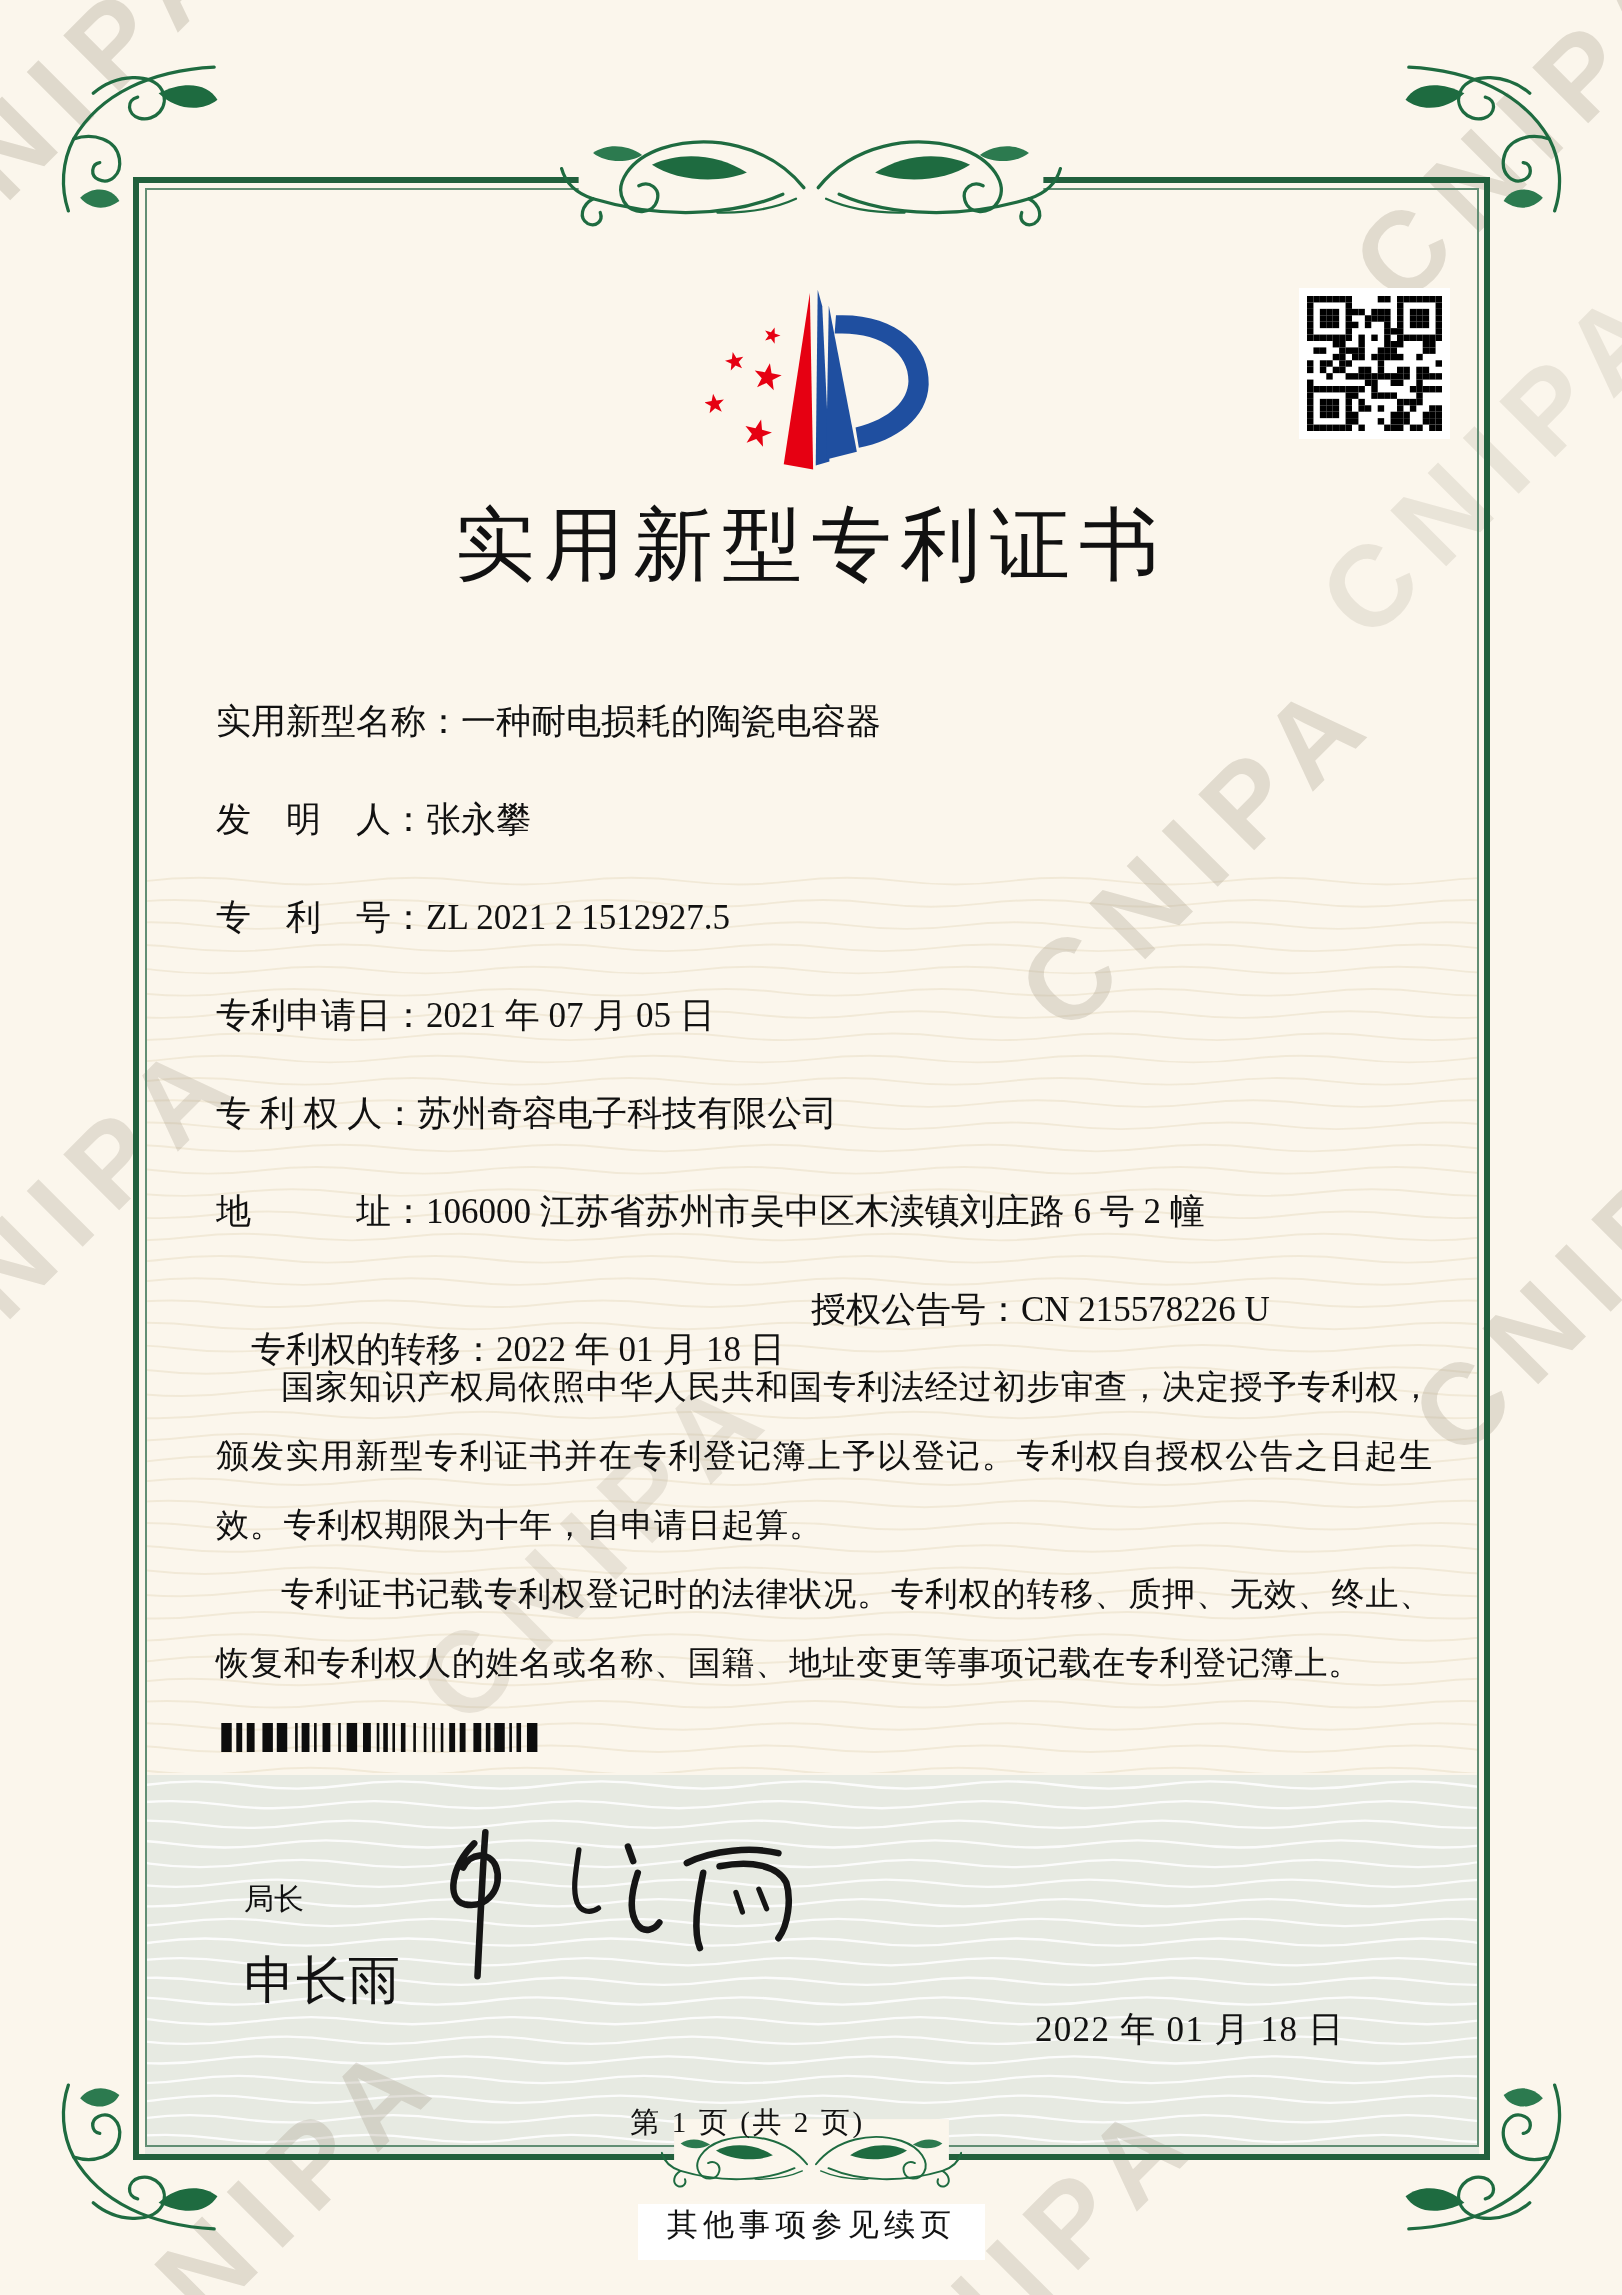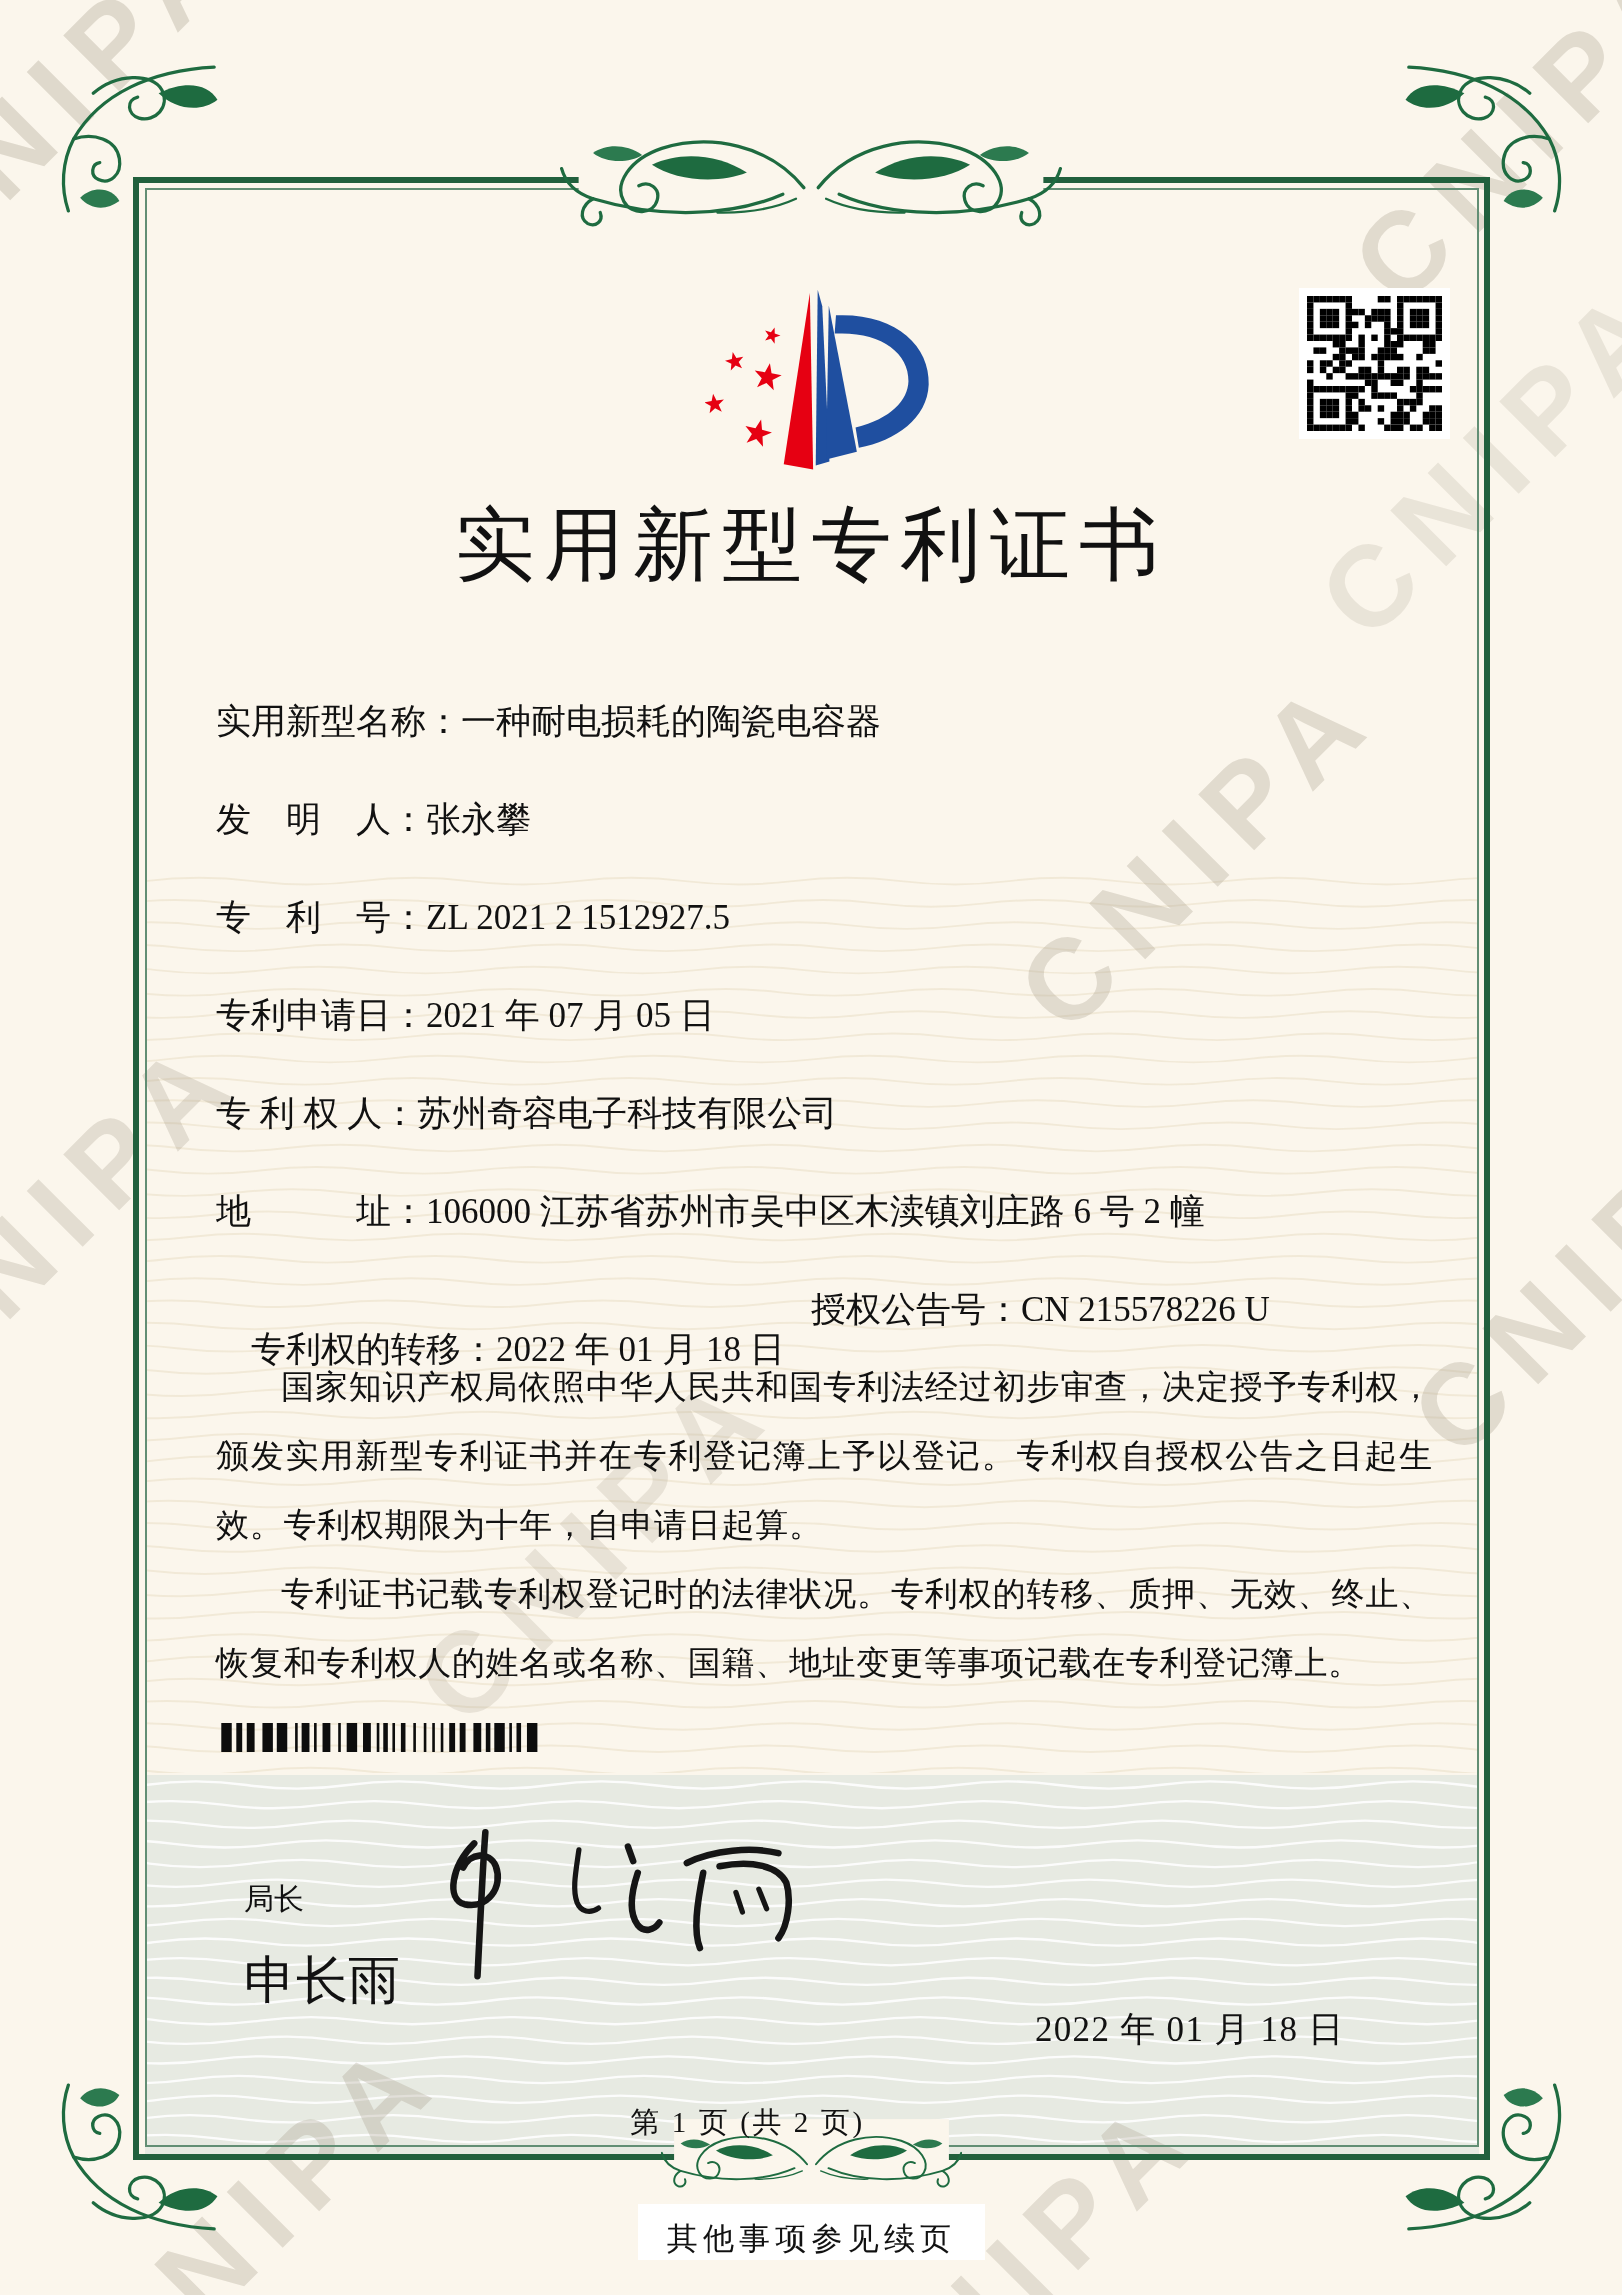--- a/index.html
+++ b/index.html
@@ -28,21 +28,21 @@
   .grant-col2{position:absolute;left:595px;top:0;white-space:pre;}
   .body-text{left:216px;top:1353px;width:1217px;font-size:33px;line-height:69px;text-align:justify;z-index:5;}
   .body-text p{margin:0;text-indent:65px;letter-spacing:0.7px;}
   .barcode{left:221px;top:1723px;z-index:5;}
   .signer-title{left:244px;top:1879px;font-size:30px;z-index:5;}
   .signer-name{left:244px;top:1946px;font-size:52px;z-index:5;}
   .signature{left:412px;top:1827px;z-index:5;}
   .issue-date{left:1035px;top:2006px;font-size:35px;z-index:5;letter-spacing:1.3px;}
   .page-info{left:0;width:1495px;top:2103px;text-align:center;font-size:29px;letter-spacing:2.6px;z-index:5;}
   .footer-note{left:638px;top:2204px;width:347px;height:56px;background:#ffffff;z-index:5;
-               display:flex;align-items:flex-end;justify-content:center;font-size:31px;letter-spacing:5.2px;}
+               display:flex;align-items:flex-start;justify-content:center;font-size:31px;letter-spacing:5.2px;}
 </style>
 </head>
 <body>
 
 <div class="page">
 
   <div id="wm-layer">
       <span class="wm" style="left: 62px; top: 92px; opacity: 0.32;">CNIPA</span>
       <span class="wm" style="left: 1531px; top: 124px; opacity: 0.3;">CNIPA</span>
       <span class="wm" style="left: 1197px; top: 851px; opacity: 0.3;">CNIPA</span>

